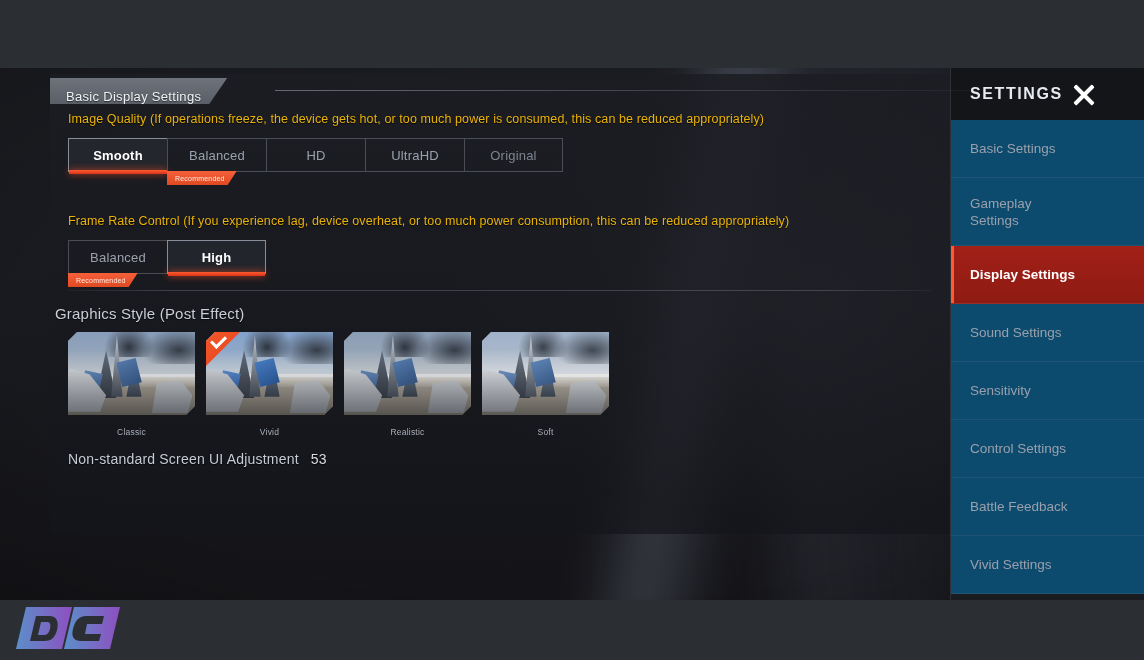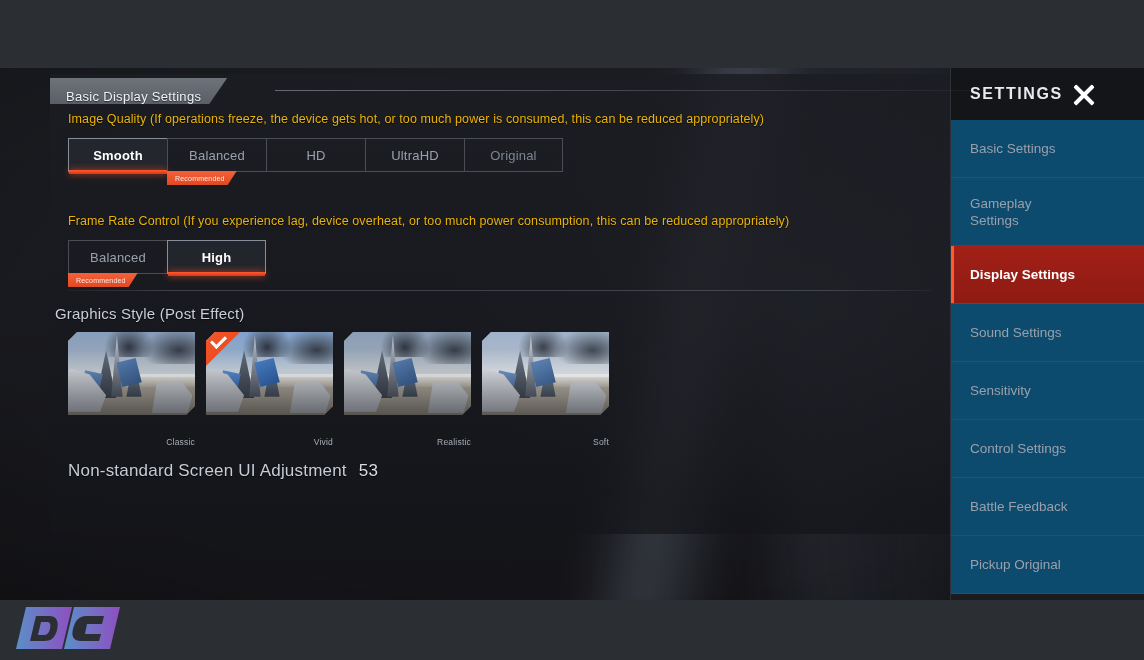--- a/index.html
+++ b/index.html
@@ -171,25 +171,25 @@
     background:linear-gradient(135deg,#f4572a 0%,#e4441c 100%);
     clip-path:polygon(0 0, 100% 0, 0 100%);
     z-index:3;
   }
   .check-mark{
     position:absolute; left:5px; top:4px; width:15px; height:9px;
     border-left:3px solid #fff; border-bottom:3px solid #fff;
     transform:rotate(-45deg); z-index:4;
   }
   .card-label{
-    margin-top:22px; text-align:right; font-size:8.5px; color:#a8aeb9; letter-spacing:.2px;
+    margin-top:12px; text-align:center; font-size:8.5px; color:#a8aeb9; letter-spacing:.2px;
   }
 
   .adjust-row{
-    margin:14px 0 0 18px; font-size:17px; color:#c6cbd4; letter-spacing:.2px;
+    margin:14px 0 0 18px; font-size:14px; color:#c6cbd4; letter-spacing:.2px;
     text-shadow:0 1px 1px rgba(0,0,0,.8);
   }
   .adjust-row .val{ margin-left:12px; color:#d8dce3; }
 
   
   .sidebar{
     position:absolute; left:950px; top:68px; width:194px; height:636px;
     background:#1a1b1f;
     border-left:1px solid rgba(120,128,142,.22);
   }
@@ -413,21 +413,21 @@
       <div class="sb-item">
         <span>Sensitivity</span>
       </div>
       <div class="sb-item">
         <span>Control Settings</span>
       </div>
       <div class="sb-item">
         <span>Battle Feedback</span>
       </div>
       <div class="sb-item">
-        <span>Pickup Original</span>
+        <span>Vivid Settings</span>
       </div>
     </div>
 
   </div>
 
   <div class="bar-bottom"></div>
 
   <div class="watermark">
     <svg width="112" height="46" viewBox="0 0 112 46">
       <defs>

